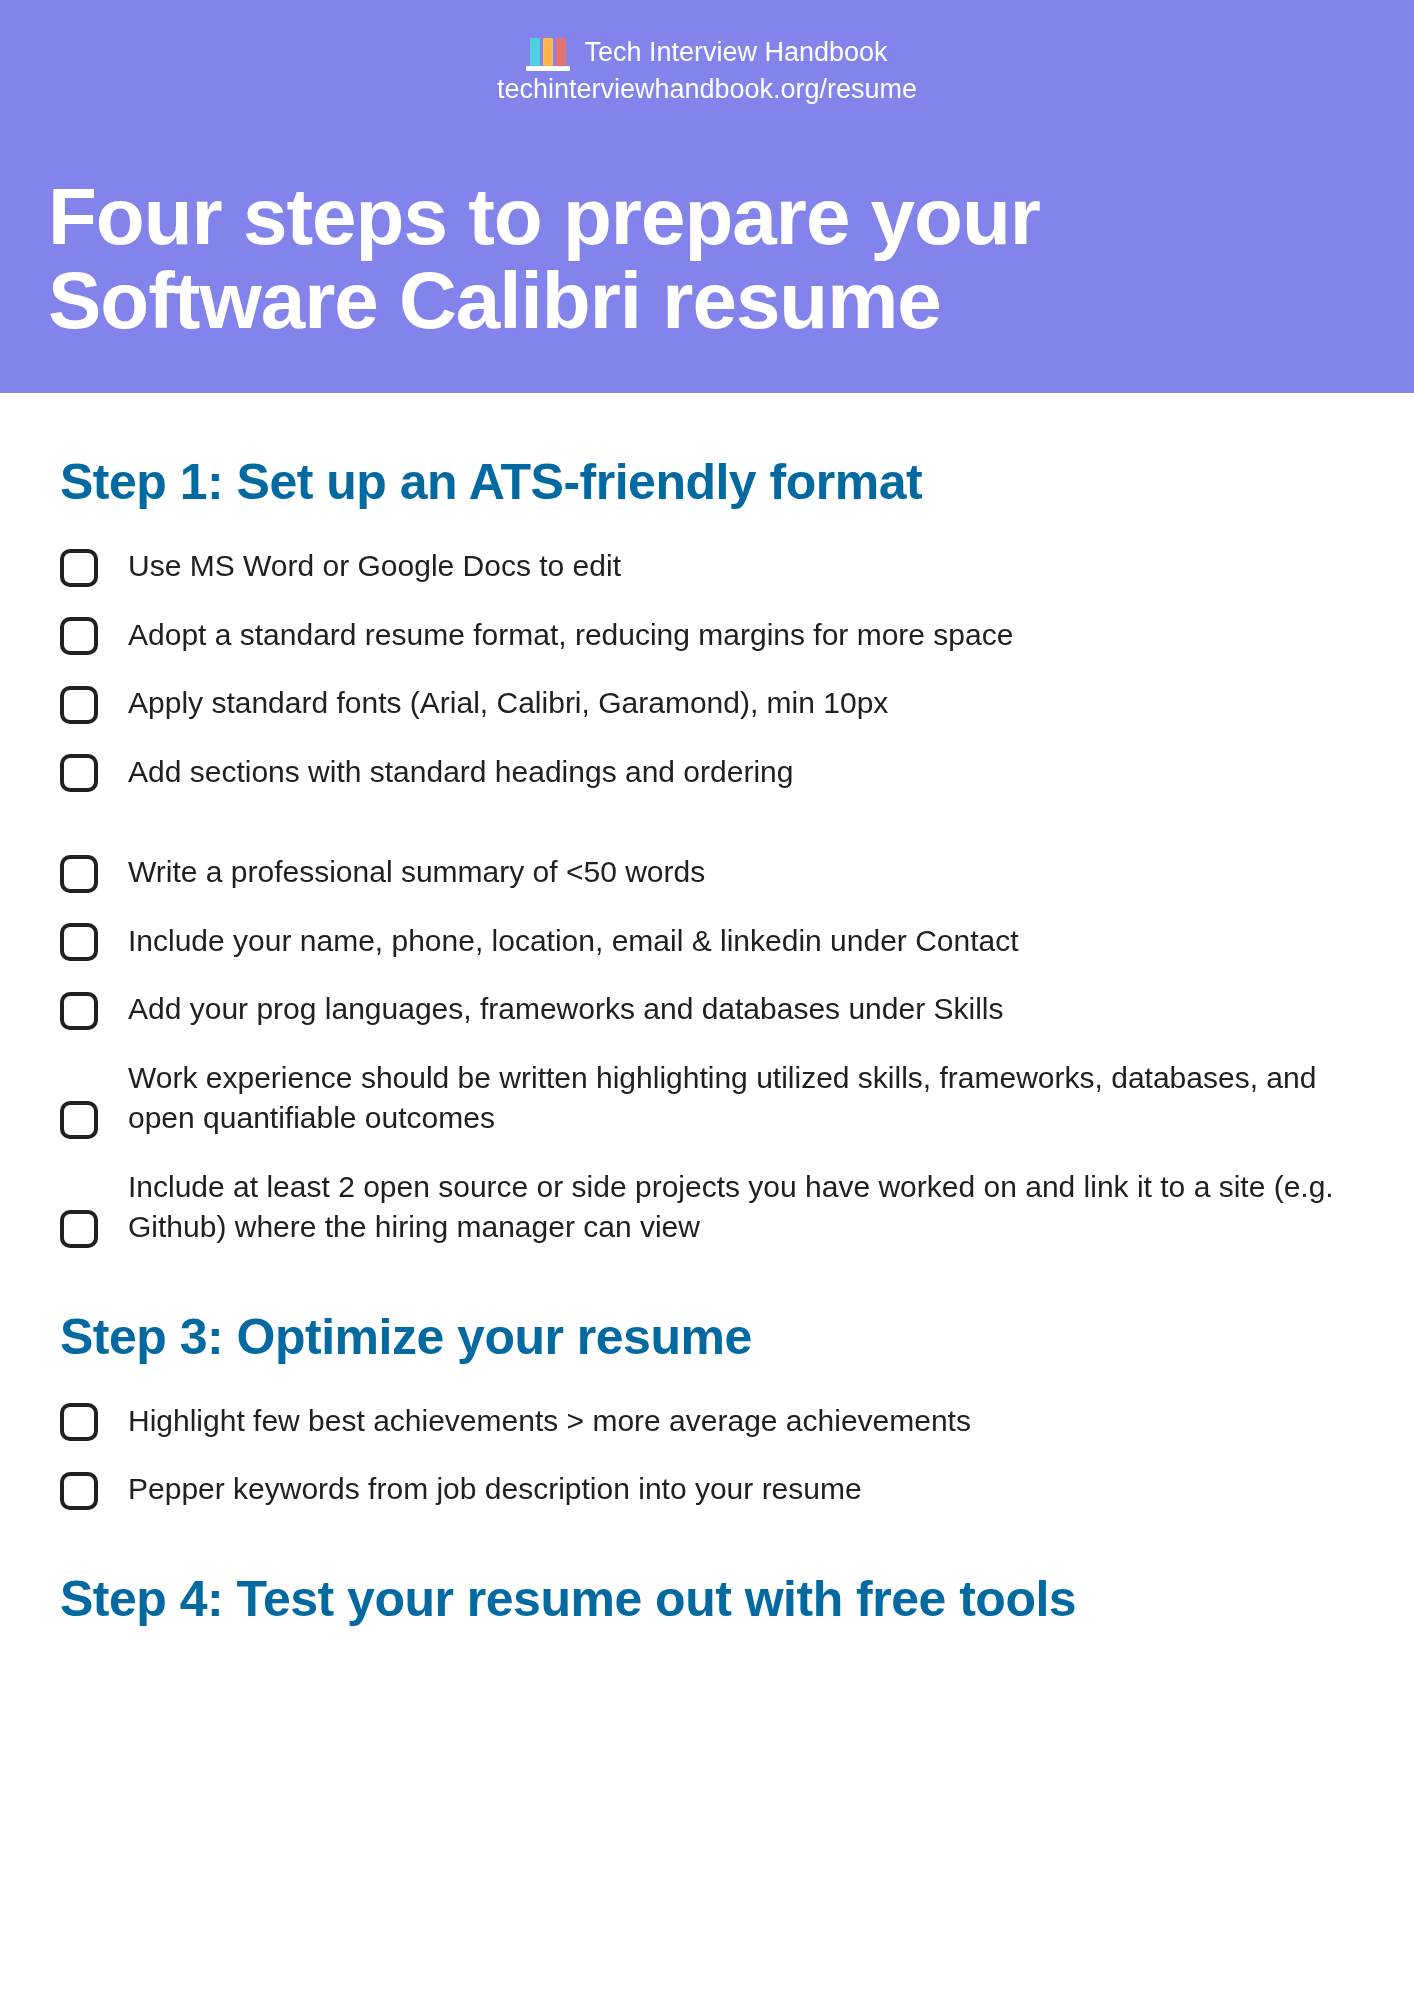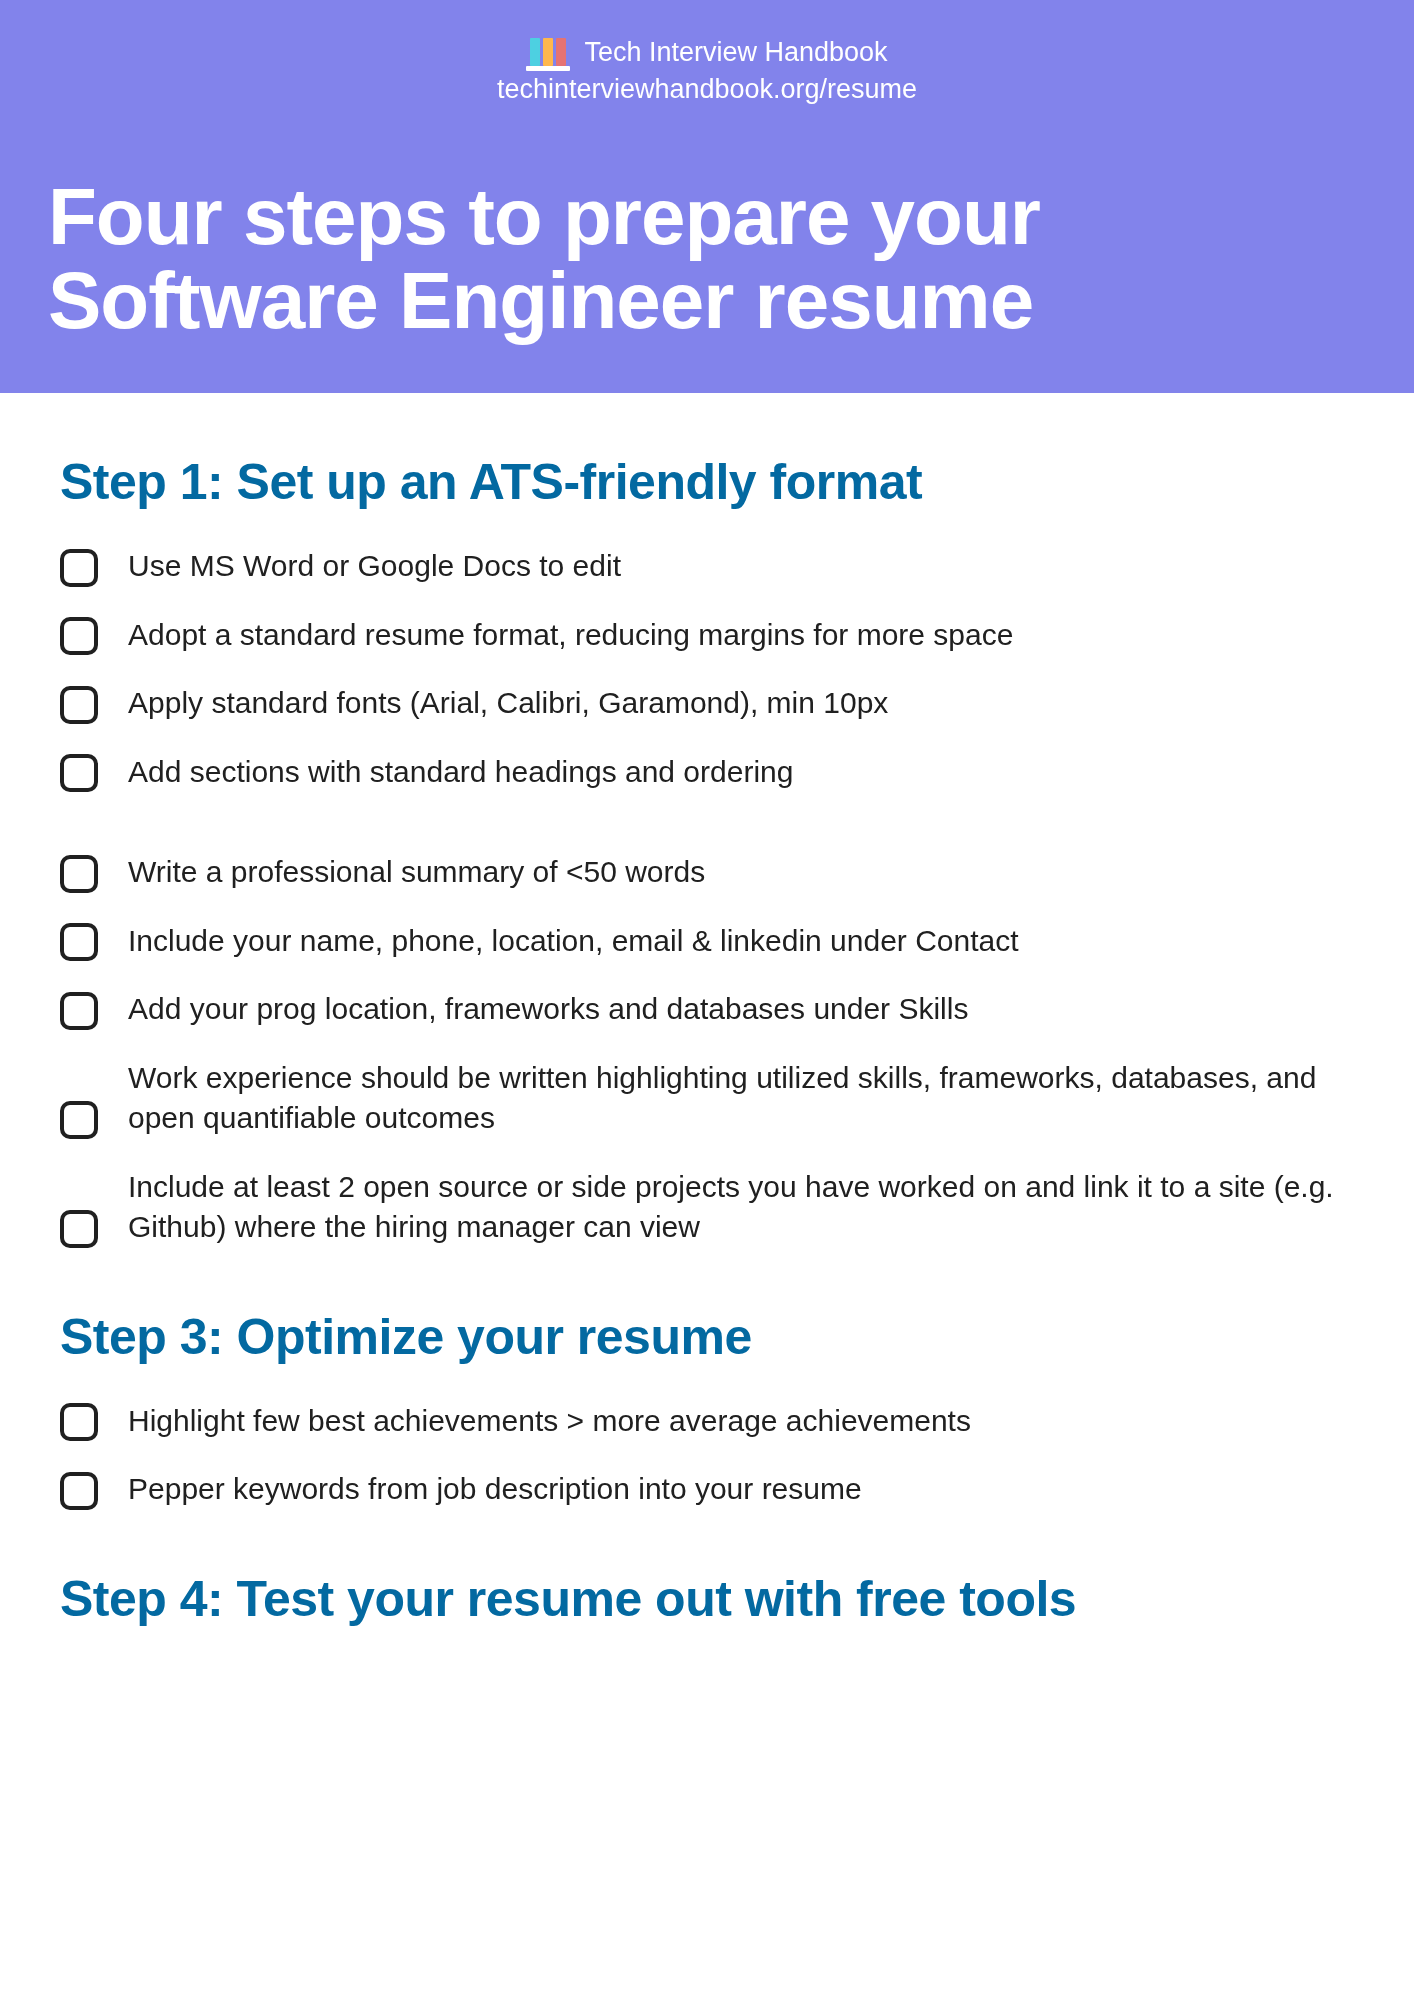--- a/index.html
+++ b/index.html
@@ -90,21 +90,21 @@
           <rect x="4" y="8" width="10" height="28" fill="#4dd0e1" rx="1"></rect>
           <rect x="17" y="8" width="10" height="28" fill="#ffb74d" rx="1"></rect>
           <rect x="30" y="8" width="10" height="28" fill="#e57373" rx="1"></rect>
           <rect x="0" y="36" width="44" height="5" fill="#ffffff" rx="1"></rect>
         </svg>
       </div>
       <span>Tech Interview Handbook</span>
     </div>
     <div class="url">techinterviewhandbook.org/resume</div>
   </div>
-  <h1 class="title">Four steps to prepare your Software Engineer resume</h1>
+  <h1 class="title">Four steps to prepare your Software Calibri resume</h1>
 </div>
 
 <div class="content">
 
   <div class="step">
     <h2 class="step-title">Step 1: Set up an ATS-friendly format</h2>
     <div class="check-item">
       <div class="checkbox"></div>
       <div class="check-text">Use MS Word or Google Docs to edit</div>
     </div>
@@ -126,21 +126,21 @@
     <div class="check-item">
       <div class="checkbox"></div>
       <div class="check-text">Write a professional summary of &lt;50 words</div>
     </div>
     <div class="check-item">
       <div class="checkbox"></div>
       <div class="check-text">Include your name, phone, location, email &amp; linkedin under Contact</div>
     </div>
     <div class="check-item">
       <div class="checkbox"></div>
-      <div class="check-text">Add your prog location, frameworks and databases under Skills</div>
+      <div class="check-text">Add your prog languages, frameworks and databases under Skills</div>
     </div>
     <div class="check-item">
       <div class="checkbox"></div>
       <div class="check-text">Work experience should be written highlighting utilized skills, frameworks, databases, and open quantifiable outcomes</div>
     </div>
     <div class="check-item">
       <div class="checkbox"></div>
       <div class="check-text">Include at least 2 open source or side projects you have worked on and link it to a site (e.g. Github) where the hiring manager can view</div>
     </div>
   </div>

